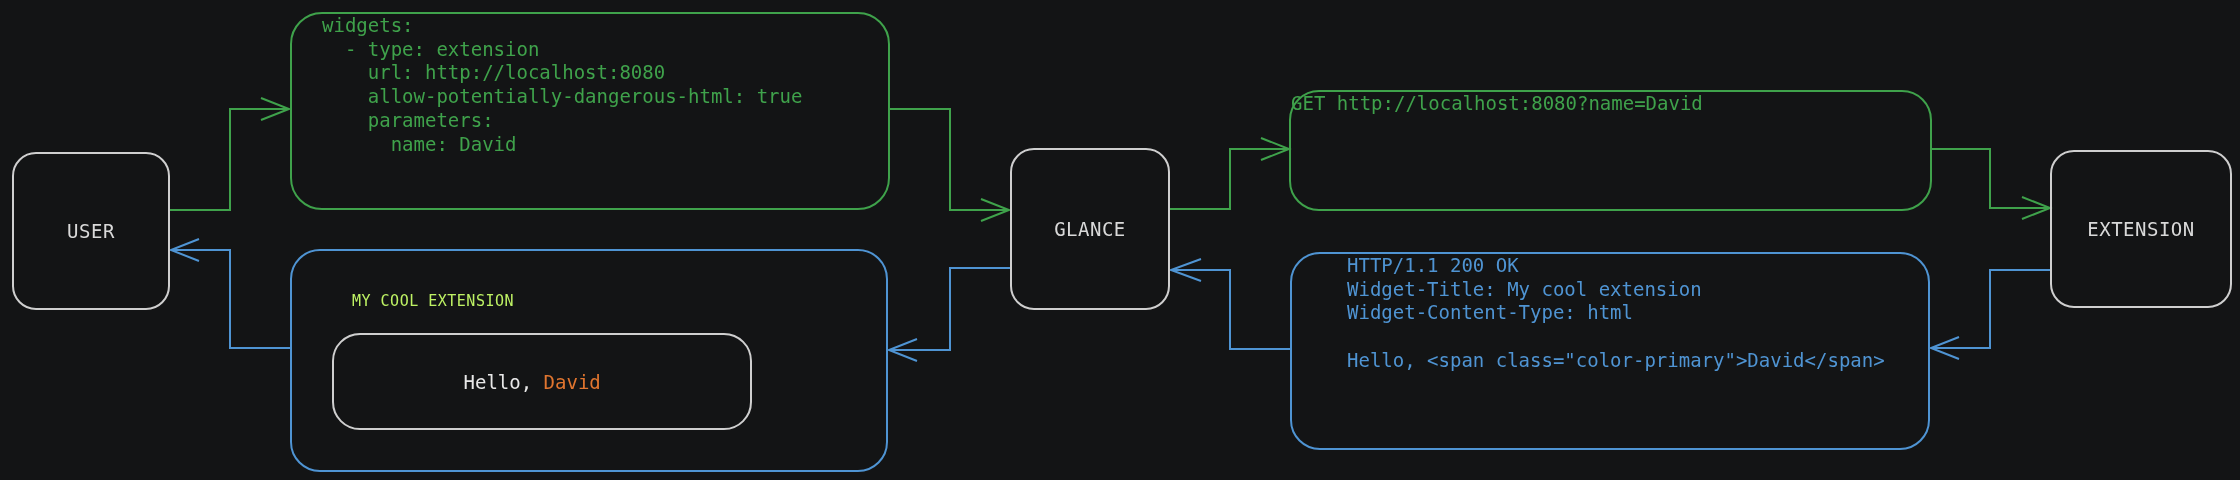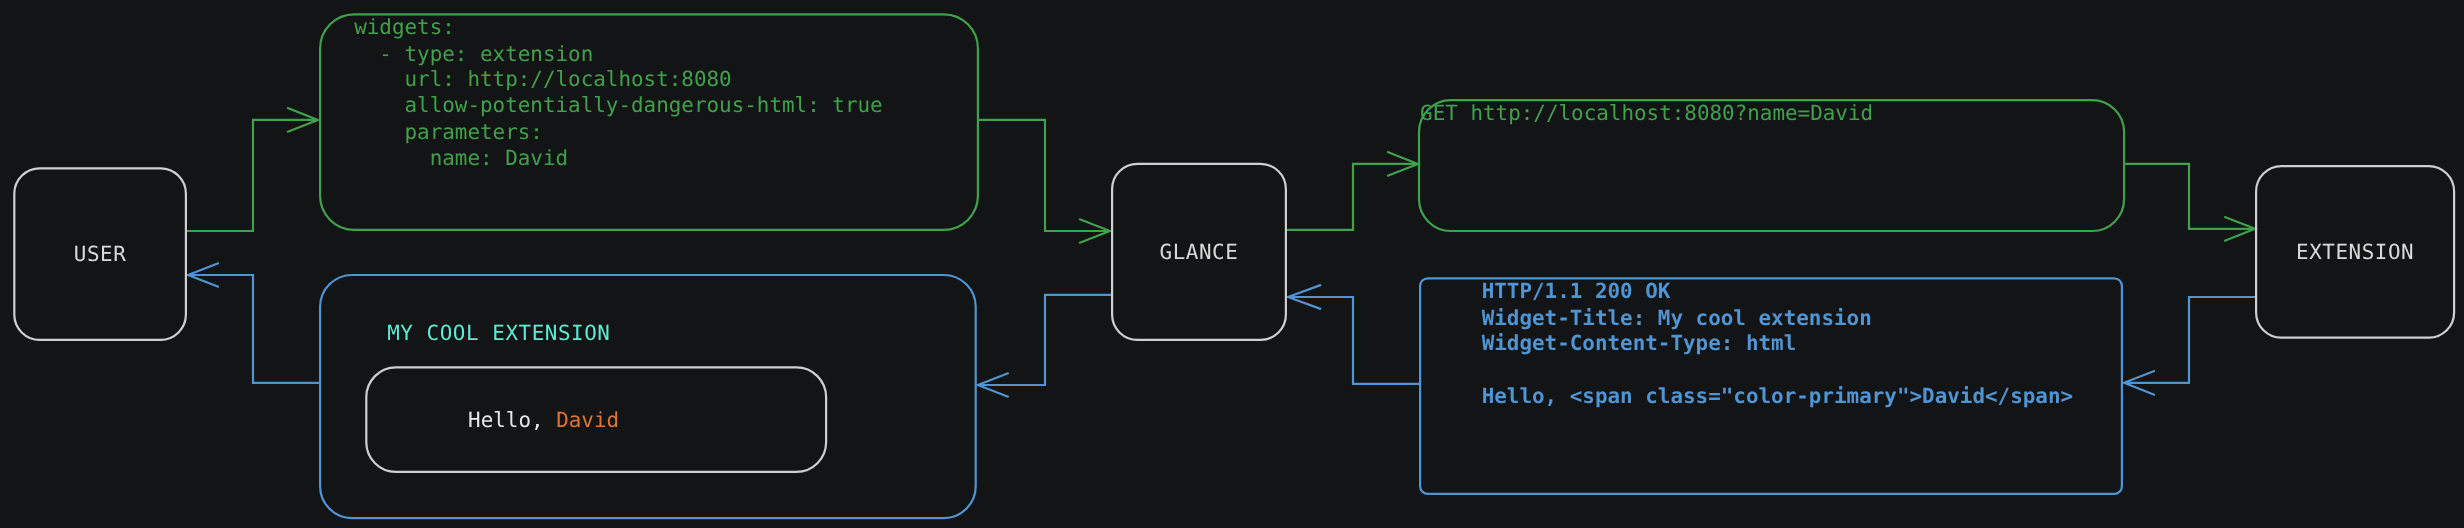--- a/index.html
+++ b/index.html
@@ -38,29 +38,29 @@
     margin:0;
     font-family:"DejaVu Sans Mono", monospace;
     font-size:19px;line-height:23.7px;
   }
   .code-green{color:var(--request-flow);}
   .code-blue{color:var(--response-flow);}
 
   .widget-box{border-radius:30px;border-color:var(--response-flow);}
   .widget-title{
     position:absolute;left:60px;top:41px;
-    color:#5eead4;font-size:19px;letter-spacing:0.5px;white-space:pre;
+    color:#bef264;font-size:15px;letter-spacing:0.5px;white-space:pre;
   }
   .preview-box{
     position:absolute;left:40px;top:82px;width:420px;height:97px;
     border:2px solid var(--node-border);border-radius:28px;box-sizing:border-box;
     display:flex;align-items:center;
     font-size:19px;white-space:pre;
   }
-  .preview-box .inner{}
+  .preview-box .inner{margin-left:38px;}
   .greeting-prefix{color:#e8e8e8;}
   .greeting-name{color:var(--name-accent);}
 </style>
 </head>
 <body>
 
 <div class="canvas">
 
   <svg class="wires" width="2240" height="480" viewBox="0 0 2240 480">
     <g>
@@ -103,21 +103,21 @@
     url: http://localhost:8080
     allow-potentially-dangerous-html: true
     parameters:
       name: David</pre>
   </div>
 
   <div class="box codebox green" style="left:1289px;top:90px;width:643px;height:121px;">
     <pre class="code-green" style="">GET http://localhost:8080?name=David</pre>
   </div>
 
-  <div class="box codebox blue" style="left:1290px;top:252px;width:640px;height:198px;border-radius:8px;font-weight:bold;">
+  <div class="box codebox blue" style="left:1290px;top:252px;width:640px;height:198px;border-radius:30px;">
     <pre class="code-blue" style="padding-left:55px;">HTTP/1.1 200 OK
 Widget-Title: My cool extension
 Widget-Content-Type: html
 
 Hello, &lt;span class="color-primary"&gt;David&lt;/span&gt;</pre>
   </div>
 
   <div class="box widget-box" style="left:290px;top:249px;width:598px;height:223px;">
     <div class="widget-title">MY COOL EXTENSION</div>
     <div class="preview-box">

